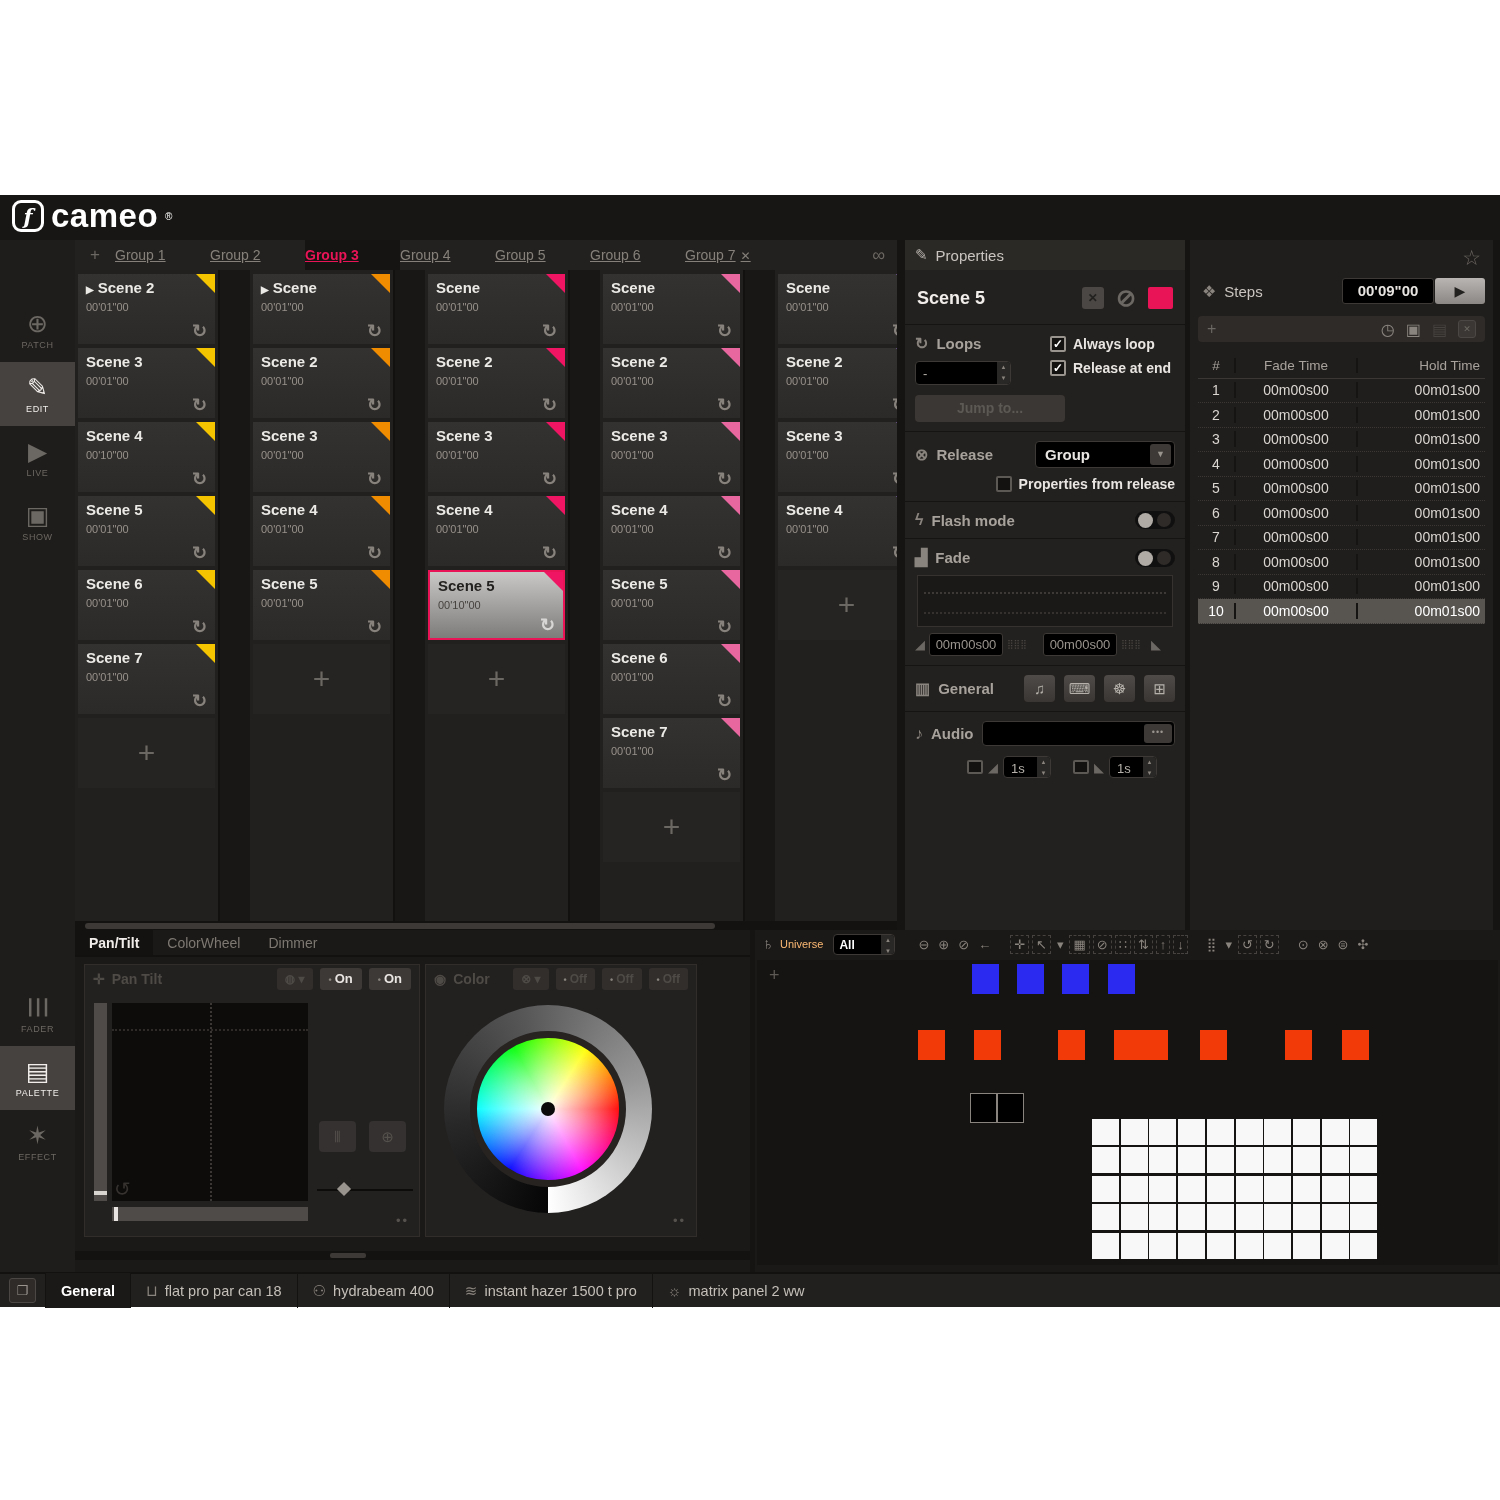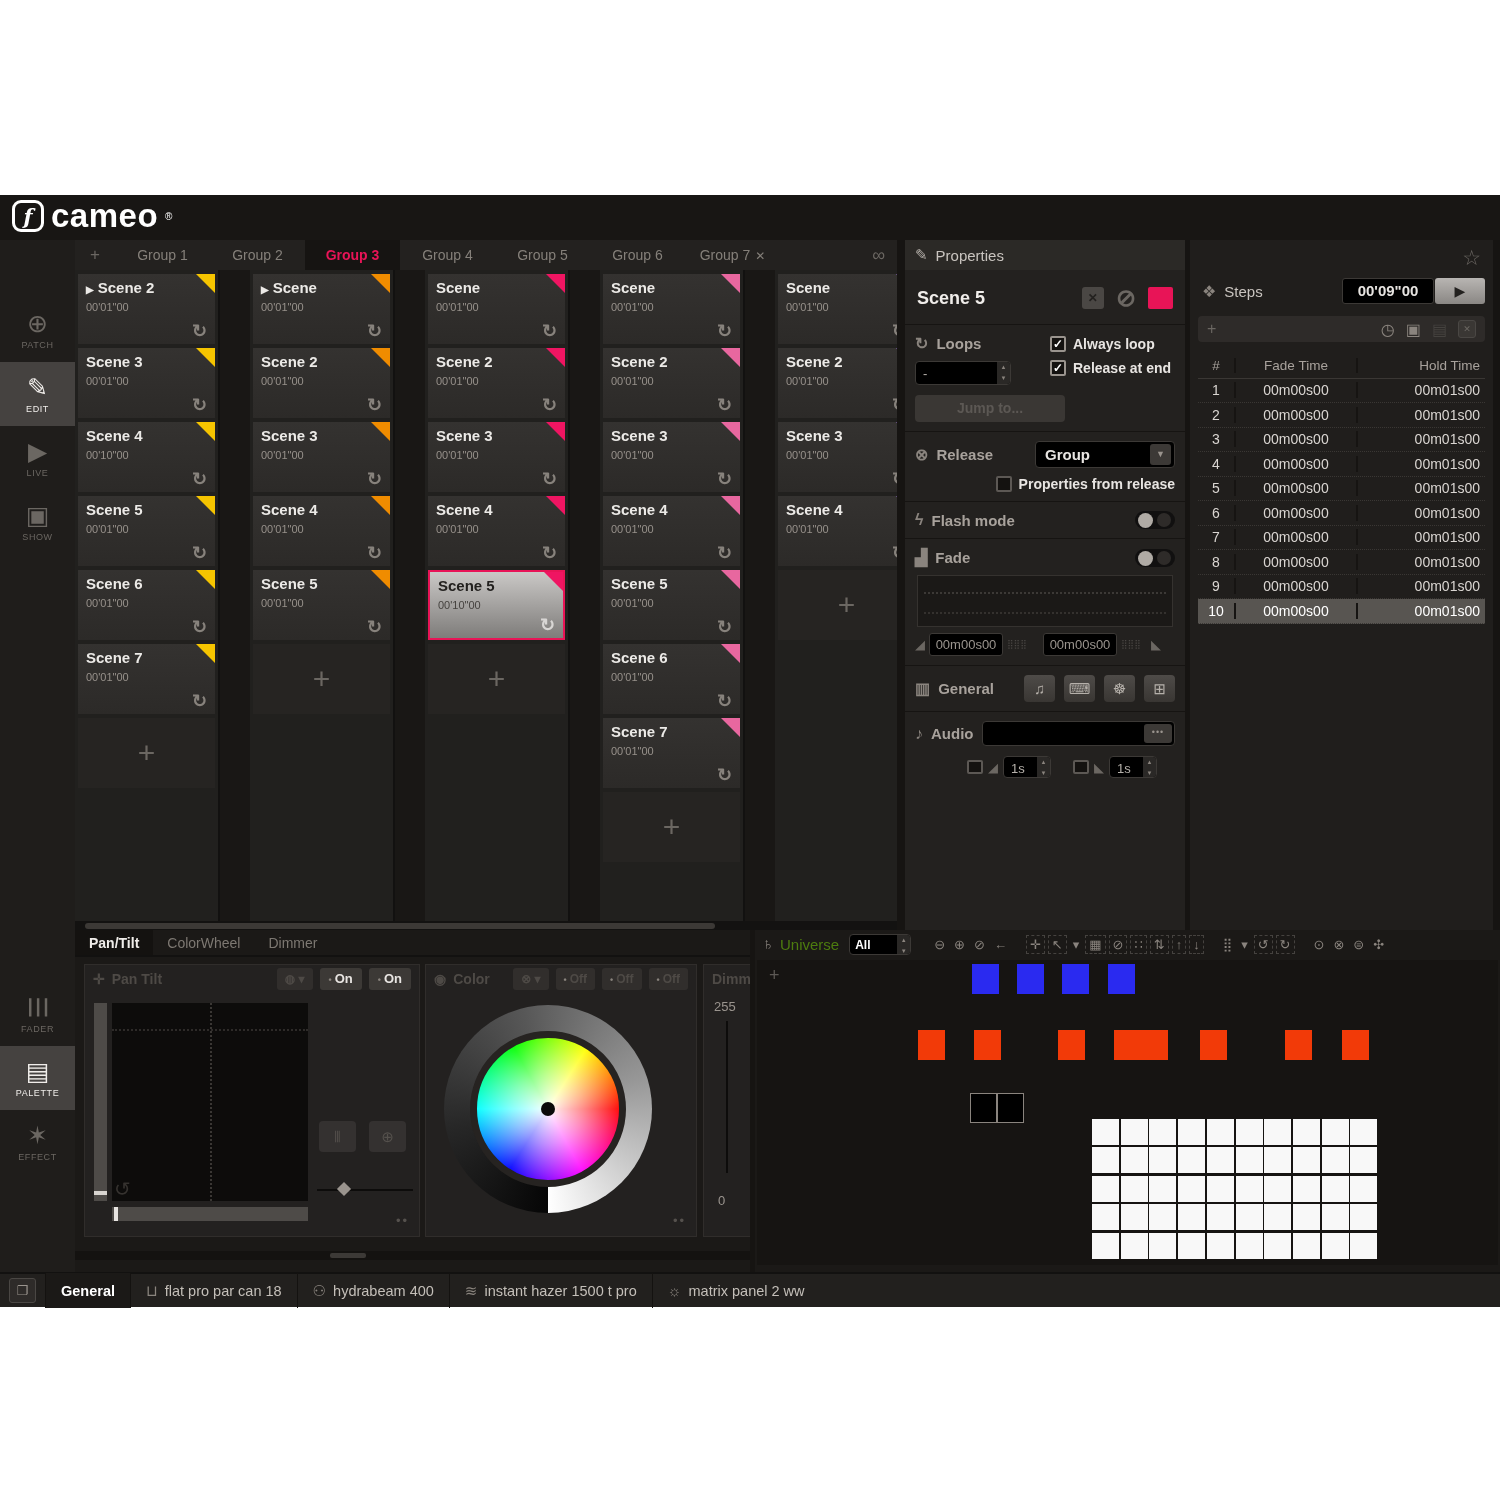--- a/index.html
+++ b/index.html
@@ -26,21 +26,21 @@
   .rot90 { transform:rotate(90deg); display:inline-block; }
   .side-label { font-size:9px; letter-spacing:0.6px; }
   #side-top { position:absolute; top:58px; left:0; }
   #side-bottom { position:absolute; top:742px; left:0; }
 
   
   .edit-area { position:absolute; left:75px; top:45px; width:822px; height:690px; background:#191715; }
   .tabsbar { height:30px; background:#23211f; display:flex; align-items:center; position:relative; }
   .tab-plus { width:40px; text-align:center; color:#6b6762; font-size:17px; cursor:pointer; }
   #group-tabs { display:flex; height:30px; }
-  .gtab { width:95px; text-align:center; font-size:14px; color:#85807a; height:30px; line-height:30px; cursor:pointer; }
+  .gtab { width:95px; font-size:14px; color:#85807a; height:30px; line-height:30px; cursor:pointer;text-decoration:underline; }
   .gtab.active { background:#161412; color:#e81457; font-weight:bold; }
   .gtab .closex { margin-left:5px; font-size:12px; color:#85807a; }
   .glasses { position:absolute; right:12px; top:0; color:#6b6762; font-size:18px; line-height:30px; }
   .scene-grid { position:absolute; top:30px; left:0; right:0; bottom:9px; display:flex; overflow:hidden;gap:30px; }
   .scol { width:145px; flex:0 0 145px; background:#21201e; border-right:2px solid #121110; padding-top:2px; }
   .scard { position:relative; width:137px; height:70px; margin:2px auto 4px; cursor:pointer;
            background:linear-gradient(#343230,#2c2a28); overflow:hidden; }
   .scard .corner { position:absolute; top:0; right:0; width:0; height:0; border-style:solid;
                    border-width:0 19px 19px 0; }
   .scard .nm { position:absolute; left:8px; top:5px; font-size:15px; font-weight:bold; color:#eceae7; }
@@ -175,21 +175,21 @@
   .dim-max { position:absolute; top:34px; left:10px; color:#9a948e; font-size:13px; }
   .dim-line { position:absolute; left:22px; top:56px; width:2px; height:152px; background:#0d0c0b; }
   .dim-min { position:absolute; bottom:28px; left:14px; color:#9a948e; font-size:13px; }
   .pal-scrollbar { position:absolute; left:0; right:0; bottom:12px; height:9px; background:#141210; }
   .pal-handle { position:absolute; left:255px; top:2px; width:36px; height:5px; background:#3c3936; border-radius:2px; }
 
   
   .universe { position:absolute; left:755px; top:735px; width:745px; height:342px; background:#1b1917; }
   .uni-head { height:28px; display:flex; align-items:center; gap:6px; padding:0 7px; }
   .uni-planet { color:#8a847e; font-size:16px; }
-  .uni-label { color:#4d7c0f; font-size:15px; }
+  .uni-label { color:#fdba74; font-size:11px; }
   .uni-select { width:62px; height:21px; margin-left:4px; }
   .uni-select .spin-val { color:#fff; font-weight:bold; font-size:12px; padding:3px 5px; }
   .uni-toolbar { display:flex; align-items:center; gap:3px; margin-left:14px; color:#8a847e; font-size:13px; }
   .uti { padding:1px 3px; cursor:pointer; }
   .uti.boxed { border:1px dashed #45423f; }
   .usep { width:10px; }
   .uni-canvas { position:absolute; left:2px; top:30px; right:2px; bottom:7px; background:#161412; }
   .uni-plus { position:absolute; left:12px; top:5px; color:#5c5854; font-size:18px; }
   .fixture { position:absolute; width:27px; height:30px; cursor:pointer; }
   .mcell { position:absolute; width:27px; height:26px; background:#f8f8f8; cursor:pointer; }
@@ -725,29 +725,20 @@
           <span class="dim-btn"><span class="dot">•</span><span>Off</span></span>
           <span class="dim-btn"><span class="dot">•</span><span>Off</span></span>
           <span class="dim-btn"><span class="dot">•</span><span>Off</span></span>
         </div>
         <div class="wheel-ring"></div>
         <div class="wheel-hue"></div>
         <div class="wheel-dot"></div>
         <span class="panel-dots">••</span>
       </div>
 
-      <div class="panel dim-panel">
-        <div class="panel-head">
-            <span>Dimm</span>
-          </div>
-        <span class="dim-max">255</span>
-        <div class="dim-line"></div>
-        <span class="dim-min">0</span>
-
-      </div>
 
       <div class="pal-scrollbar">
         <span class="pal-handle"></span>
       </div>
     </div>
 
     <div class="universe">
       <div class="uni-head">
         <span class="uni-planet">♄</span>
         <span class="uni-label">Universe</span>

